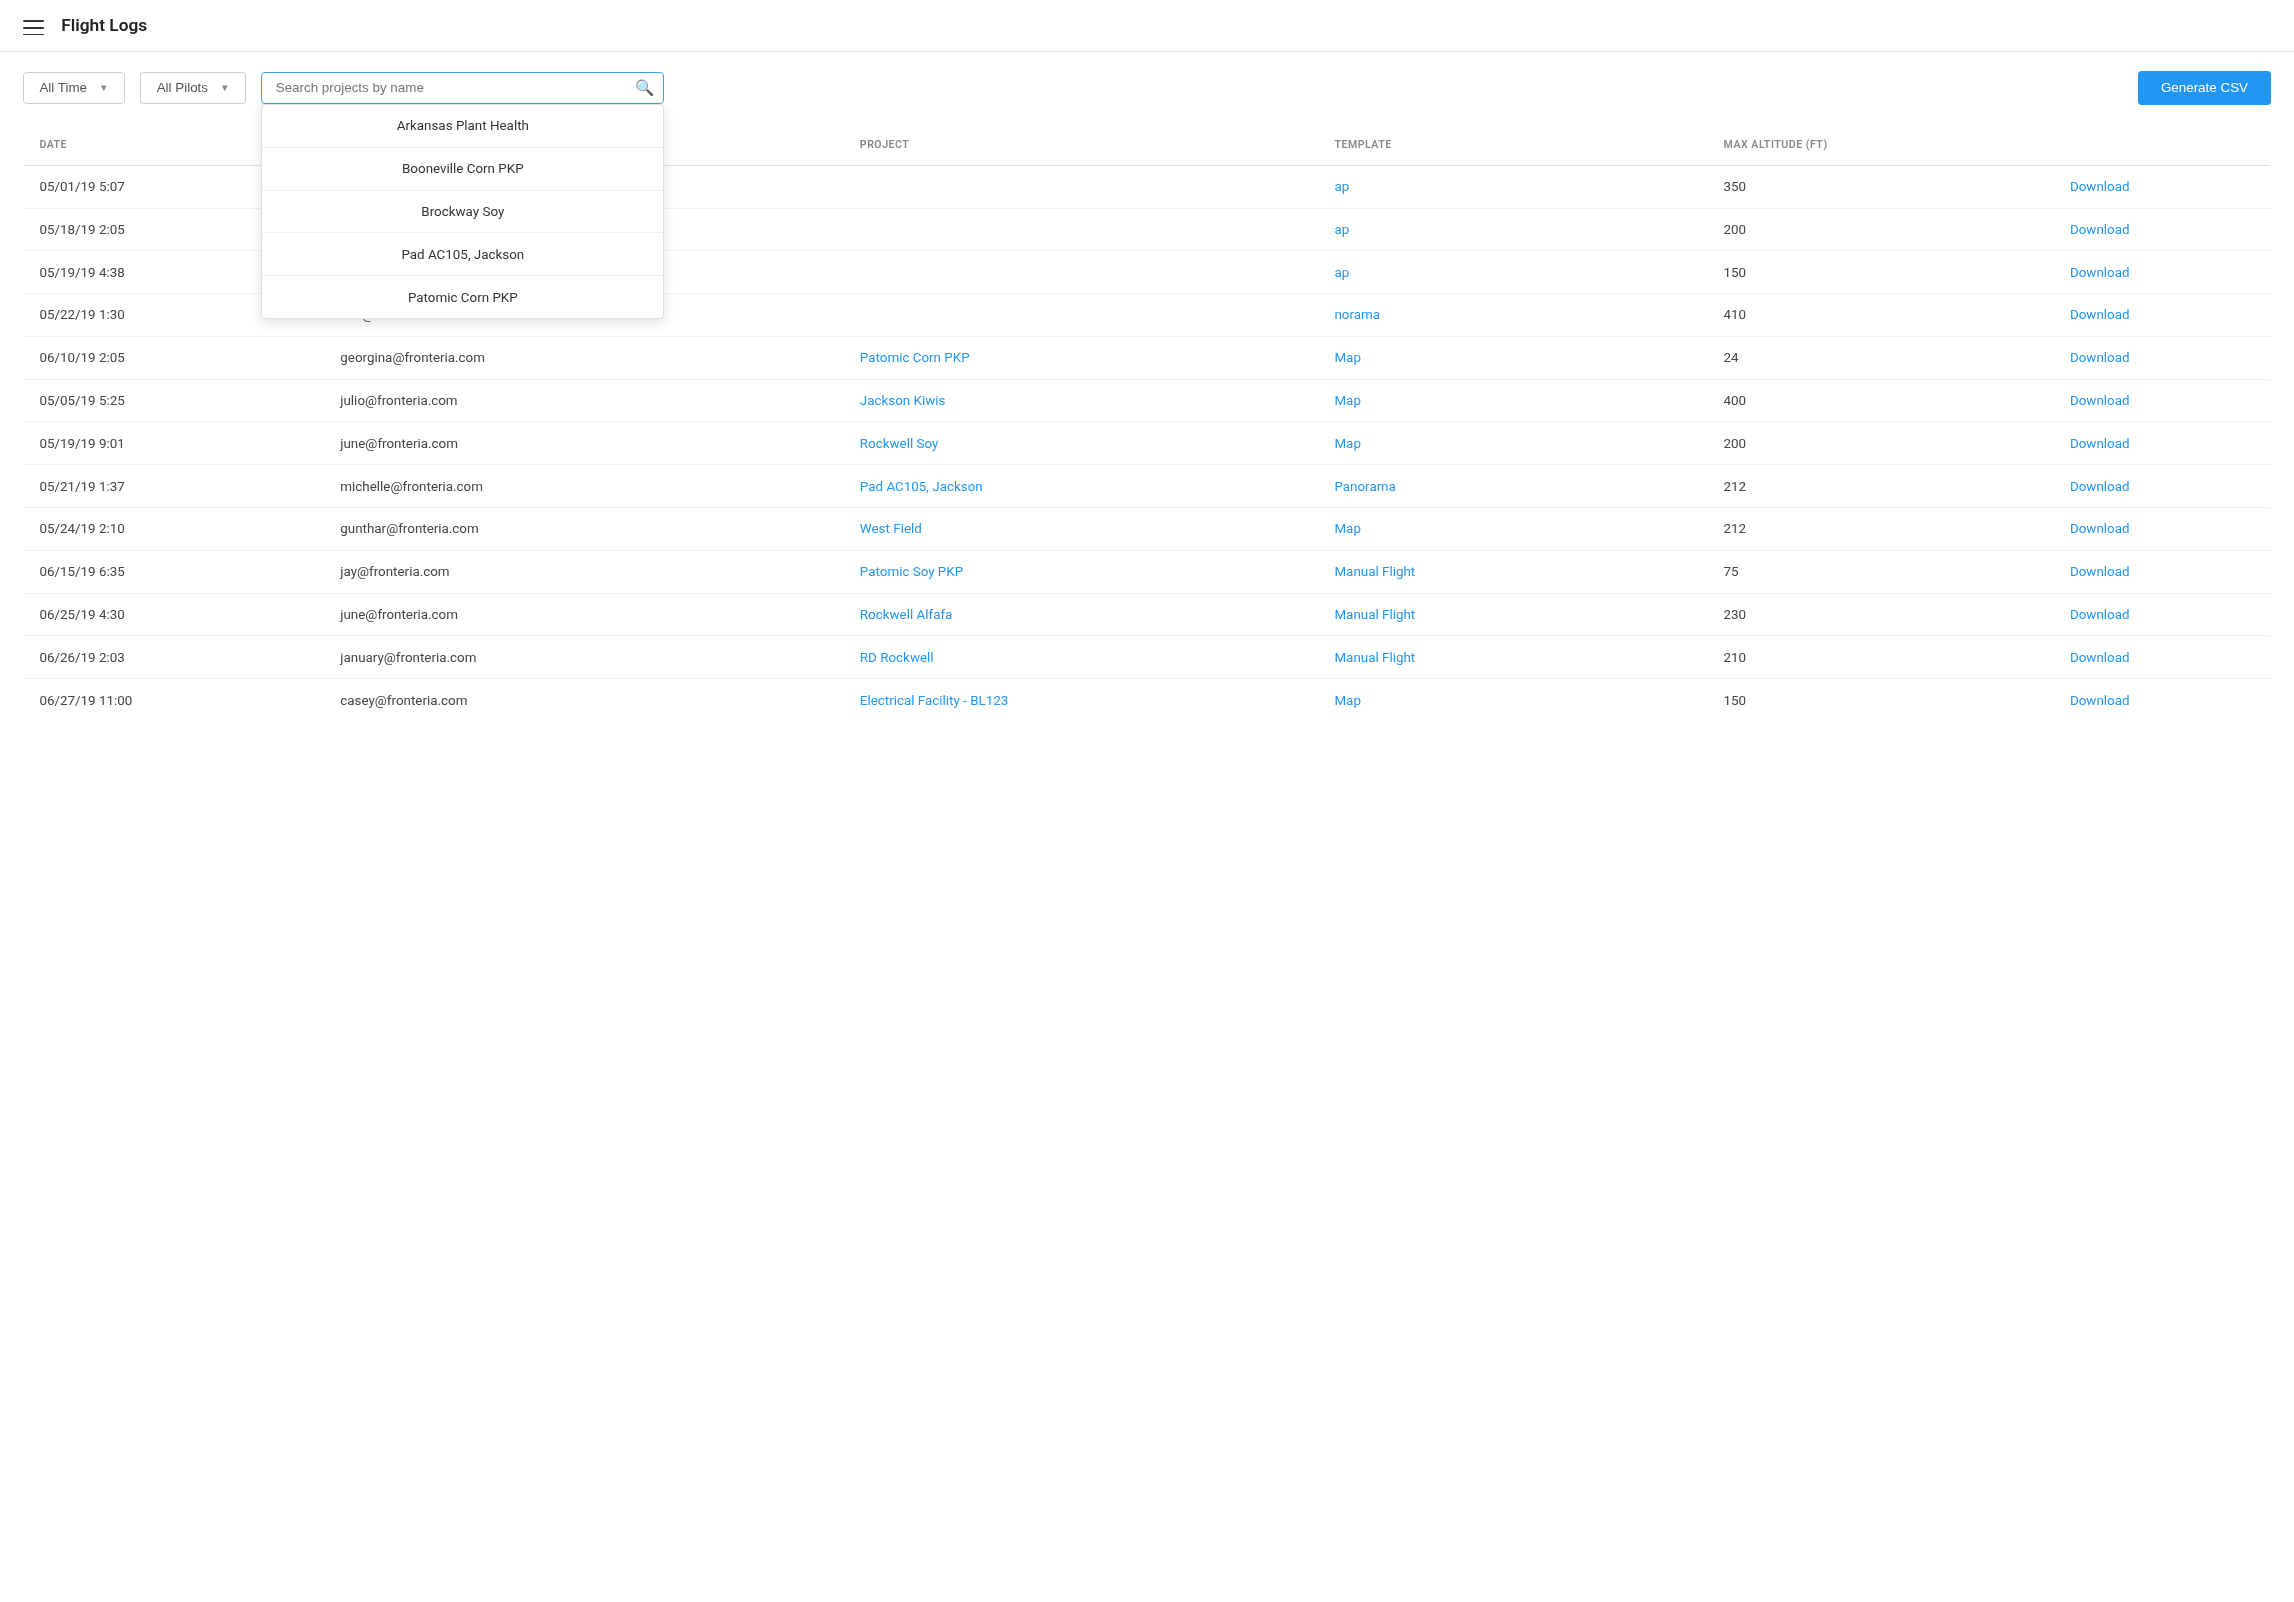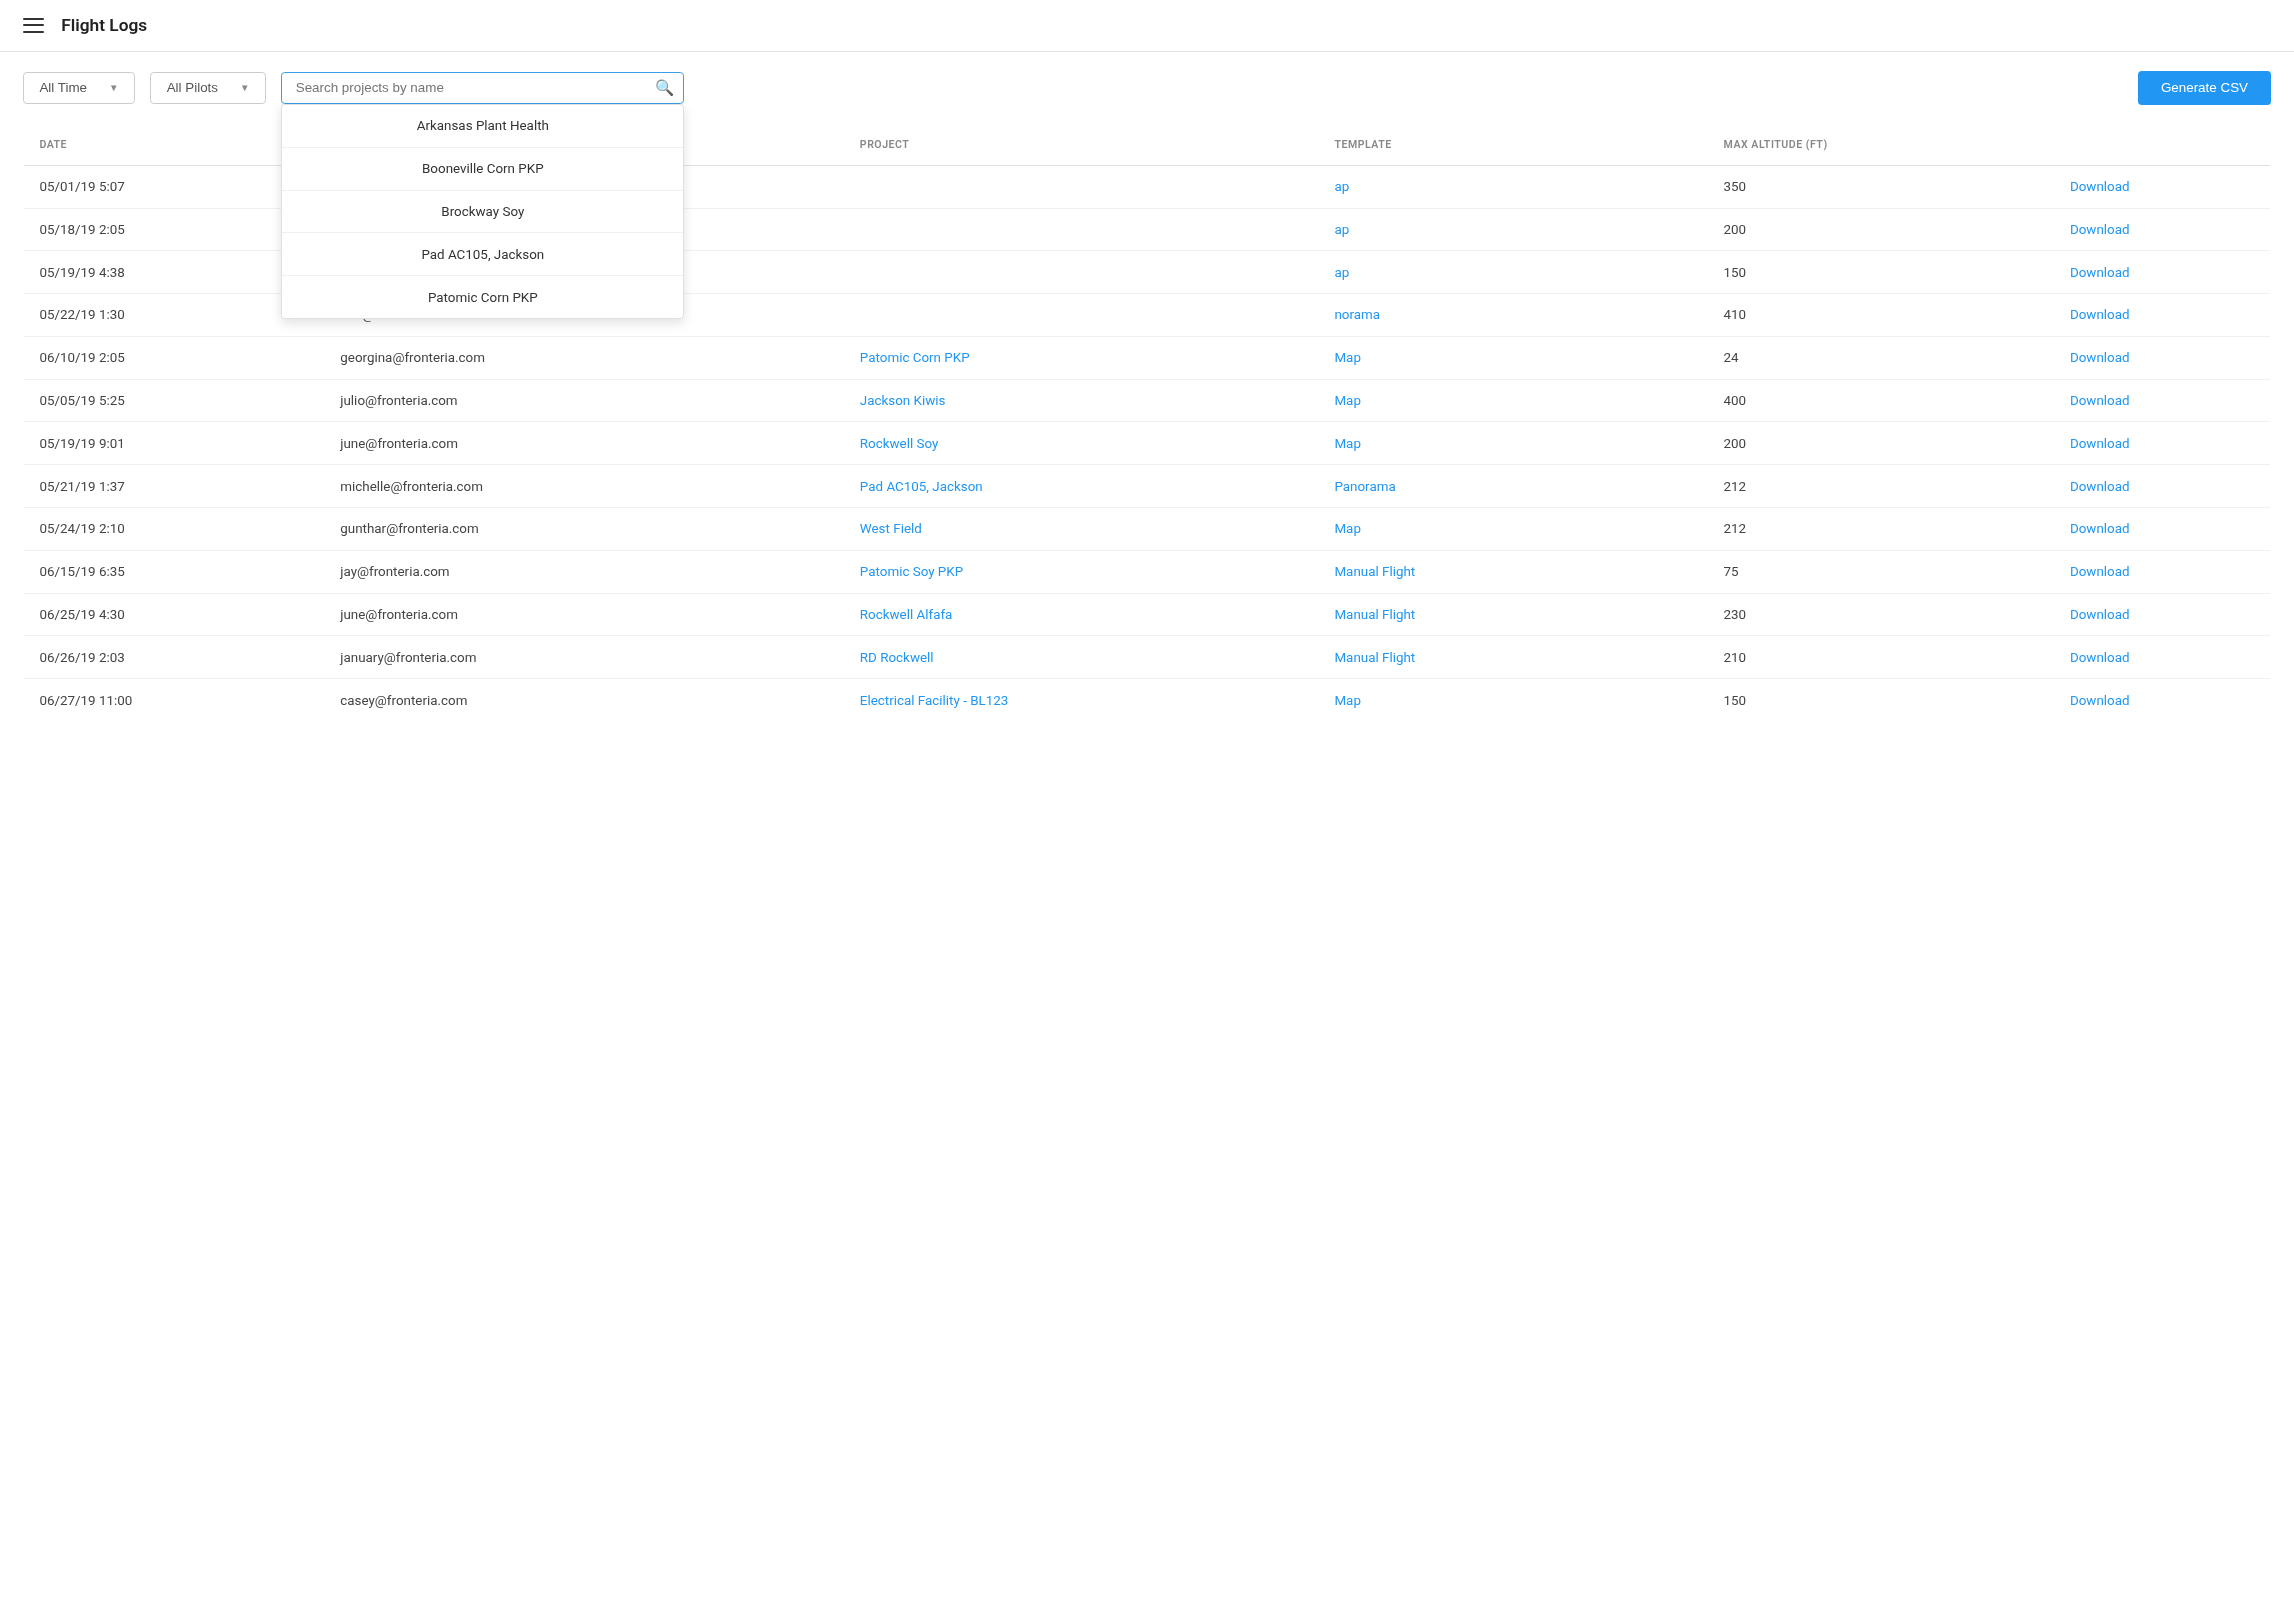--- a/index.html
+++ b/index.html
@@ -8,21 +8,21 @@
       padding: 0;
     }
     body {
       font-family: -apple-system, BlinkMacSystemFont, 'Segoe UI', Roboto, sans-serif;
       background: #fff;
       color: #333;
       font-size: 13.4px;
     }
     .header {
       display: flex;
-      align-items: center;
+      align-items: flex-end;
       padding: 15.4px 23px;
       border-bottom: 1px solid #e5e5e5;
       background: #fff;
     }
     .hamburger-icon {
       margin-right: 17.3px;
       cursor: pointer;
       display: flex;
       flex-direction: column;
       gap: 4.8px;
@@ -42,21 +42,21 @@
     .toolbar {
       display: flex;
       align-items: center;
       padding: 19px 23px;
       gap: 15.4px;
       position: relative;
     }
     .filter-btn {
       display: flex;
       align-items: center;
-      gap: 22px;
+      gap: 12px;
       padding: 7.7px 15.4px;
       border: 1px solid #ccc;
       border-radius: 3.8px;
       background: #fff;
       cursor: pointer;
       font-size: 13.4px;
       color: #555;
     }
     .filter-btn .chevron {
       font-size: 9.6px;

